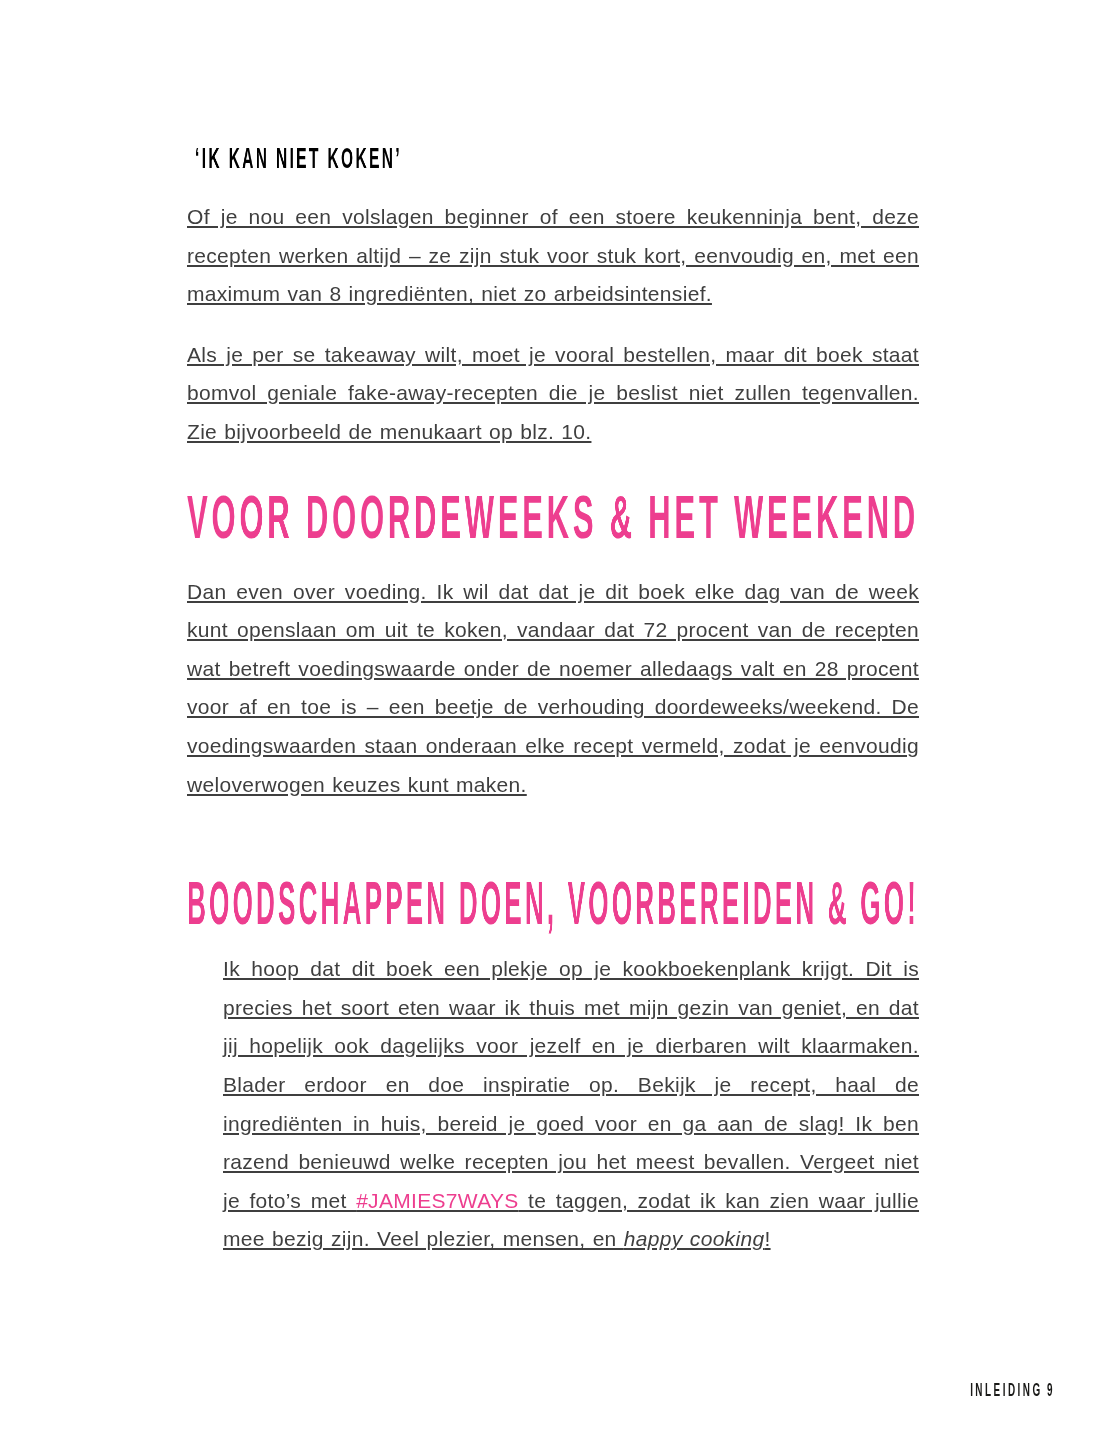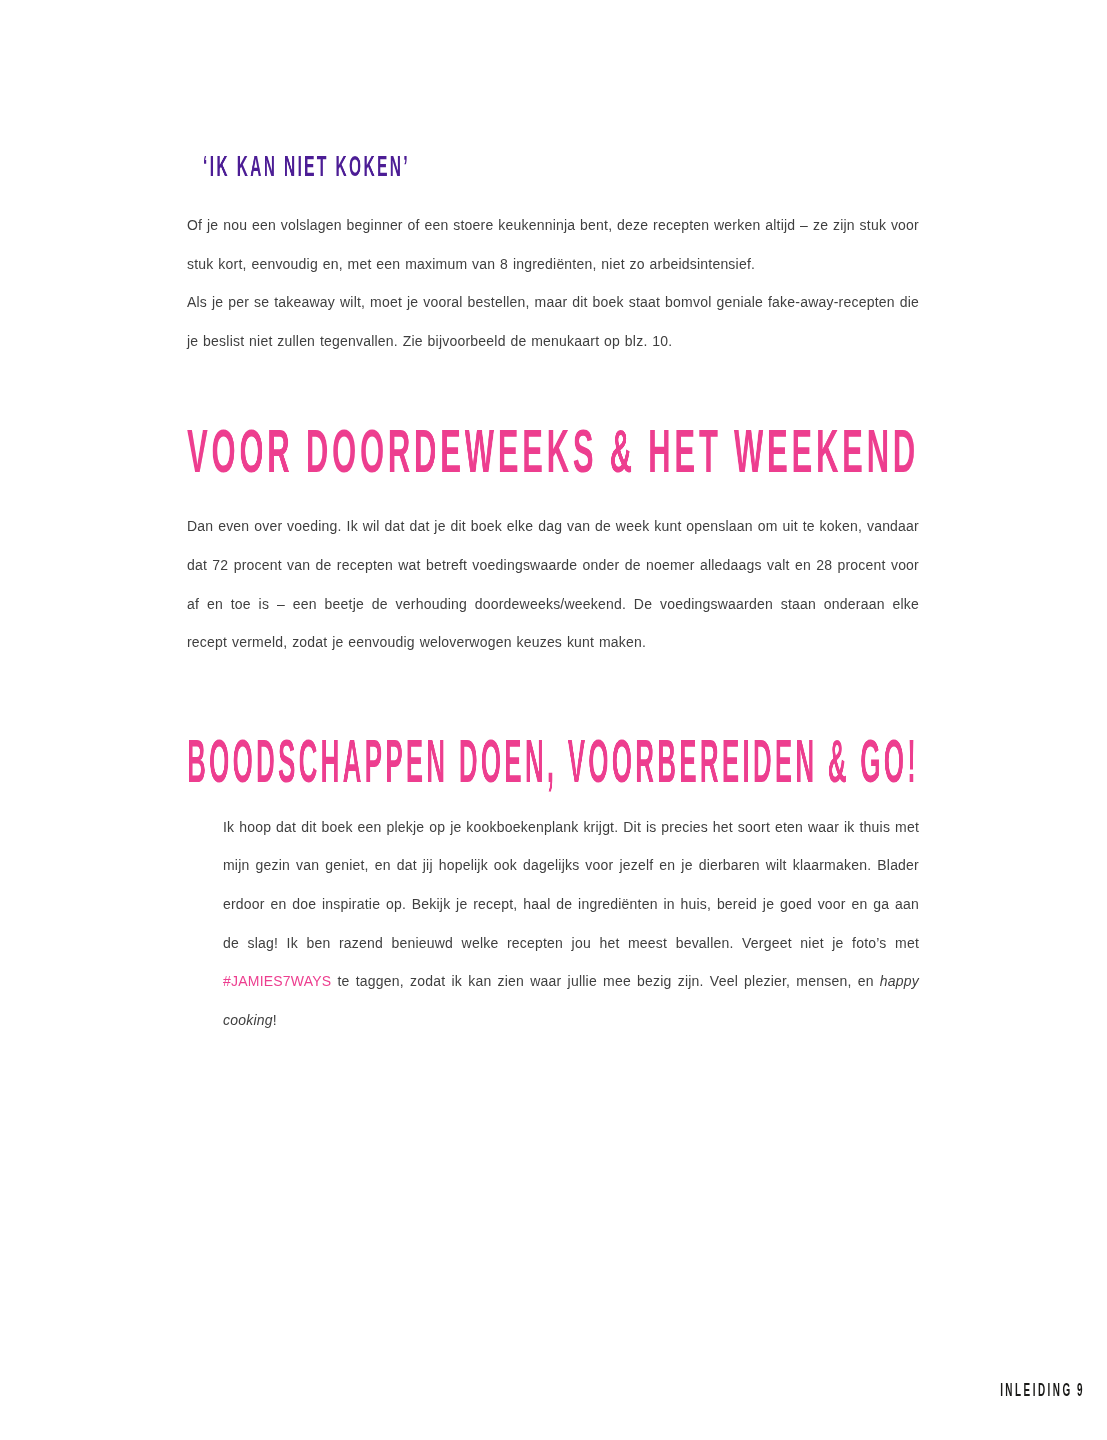--- a/index.html
+++ b/index.html
@@ -15,24 +15,24 @@
     overflow: hidden;
     font-family: "Liberation Sans", sans-serif;
   }
   .content {
     margin-left: 187px;
     width: 732px;
     padding-top: 137px;
   }
   
   .h-small {
-    margin: 16px;
+    margin: 8px;
     font: 700 30px/26px "Liberation Sans", sans-serif;
     letter-spacing: 0.15em;
-    color: #4c1d95;
+    color: #000000;
     white-space: nowrap;
   }
   
   .h-big {
     margin: 0;
     font: 700 62px/56px "Liberation Sans", sans-serif;
     letter-spacing: 0.12em;
     color: #ed3e8f;
     white-space: nowrap;
   }
@@ -41,44 +41,45 @@
     transform-origin: 0 50%;
     will-change: transform;
   }
   .fit-right {
     display: inline-block;
     transform-origin: 100% 50%;
     white-space: nowrap;
   }
   .body {
     margin: 0;
-    font-size: 14px;
+    font-size: 21px;
     line-height: 38.6px;
     letter-spacing: 0.015em;
     word-spacing: 0.05em;
     color: #3f3f3f;
     text-align: justify;
+    text-decoration: underline;
   }
   .mt-p1   { margin-top: 27px; }
   .mt-h2   { margin-top: 51px; }
-  .mt-p2   { }
-  .mt-hb1  { margin-top: 63px; }
+  .mt-p2   { margin-top: 22px; }
+  .mt-hb1  { margin-top: 37px; }
   .mt-p3   { margin-top: 28px; }
   .mt-hb2  { margin-top: 71px; }
   .mt-p4   { margin-top: 19px; margin-left: 36px; }
   .hashtag {
     color: #ed3e8f;
   }
   .closing {
     font-style: italic;
   }
   .page-footer {
     position: absolute;
     top: 1381px;
-    right: 22px;
+    right: 52px;
     font: 700 18px/1 "Liberation Sans", sans-serif;
     letter-spacing: 0.25em;
     color: #1a1a18;
   }
   .page-footer .pgnum {
     margin-left: 0.45em;
   }
 </style>
 </head>
 <body>

